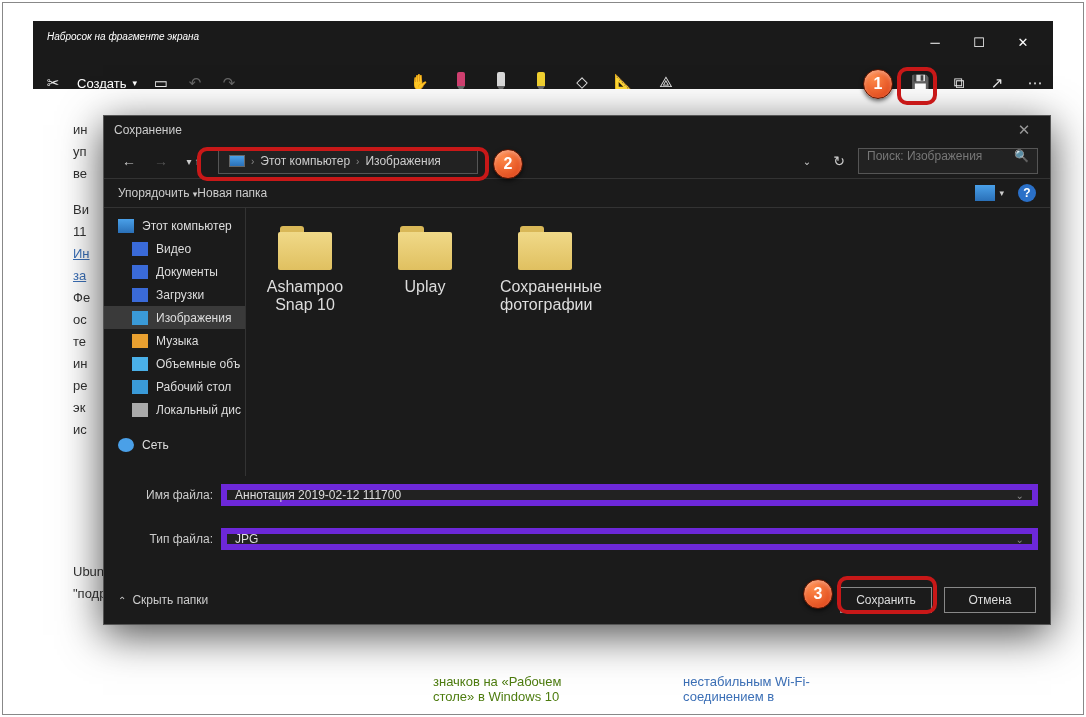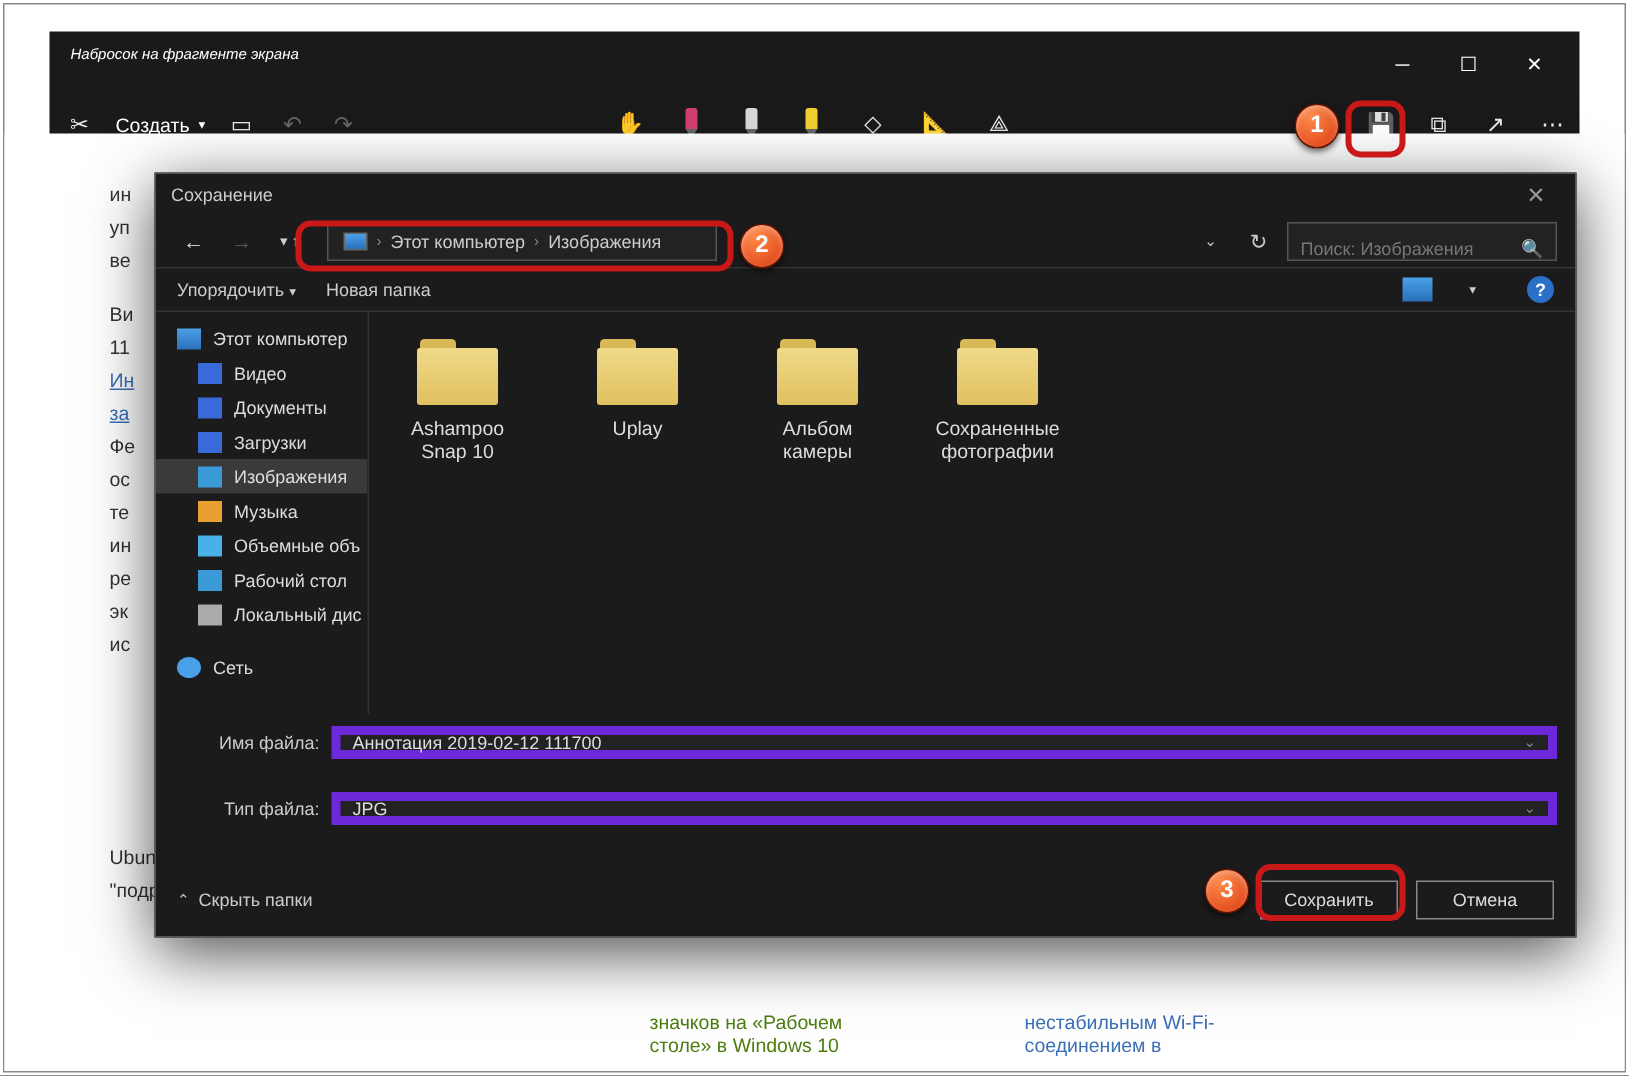--- a/index.html
+++ b/index.html
@@ -36,23 +36,23 @@
 .dlg-hd { height: 28px; display: flex; align-items: center; justify-content: space-between; padding: 0 6px 0 10px; color: #ccc; font-size: 12px; }
 .dlg-x { width: 40px; height: 28px; display: flex; align-items: center; justify-content: center; color: #999; font-size: 15px; }
 
 .dlg-nav { height: 34px; display: flex; align-items: center; padding: 0 12px; gap: 6px; }
 .nav-arrow { width: 26px; height: 26px; display: flex; align-items: center; justify-content: center; color: #ccc; font-size: 14px; }
 .nav-arrow.dis { color: #555; }
 .path-wrap { position: relative; flex: 0 0 auto; margin-left: 6px; }
 .path-box { height: 26px; background: #222; border: 1px solid #555; display: flex; align-items: center; color: #ccc; font-size: 12px; padding: 0 10px; gap: 6px; width: 260px; }
 .pc-mini { width: 16px; height: 12px; background: linear-gradient(#4aa0e8,#2a70b8); border: 1px solid #666; }
 .chev { color: #888; font-size: 10px; }
-.search-box { width: 180px; height: 26px; background: #222; border: 1px solid #555; display: flex; align-items: flex-end; padding: 0 8px; color: #777; font-size: 12px; justify-content: space-between; }
-
-.dlg-bar { height: 30px; border-top: 1px solid #333; border-bottom: 1px solid #333; display: flex; align-items: center; padding: 0 14px; gap: 20px; color: #ccc; font-size: 12px; }
+.search-box { width: 180px; height: 26px; background: #222; border: 1px solid #555; display: flex; align-items: flex-start; padding: 0 8px; color: #777; font-size: 12px; justify-content: space-between; }
+
+.dlg-bar { height: 30px; border-top: 1px solid #333; border-bottom: 1px solid #333; display: flex; align-items: center; padding: 0 14px; color: #ccc; font-size: 12px; }
 .view-icon { margin-left: auto; width: 20px; height: 16px; background: linear-gradient(#4aa0e8,#2a70b8); }
 .help-ico { width: 18px; height: 18px; border-radius: 50%; background: #2a70c8; color: #fff; display: flex; align-items: center; justify-content: center; font-size: 12px; font-weight: bold; margin-left: 14px; }
 
 .dlg-body { flex: 1; display: flex; min-height: 0; }
 .tree { width: 142px; background: #1b1b1b; border-right: 1px solid #333; padding: 6px 0; overflow: hidden; }
 .tree-item { height: 23px; display: flex; align-items: center; padding: 0 8px 0 14px; gap: 8px; color: #ddd; font-size: 12px; white-space: nowrap; overflow: hidden; }
 .tree-item.l2 { padding-left: 28px; }
 .tree-item.sel { background: #3a3a3a; }
 .tico { width: 16px; height: 14px; flex-shrink: 0; }
 .tico.pc { background: linear-gradient(#4aa0e8,#2a70b8); }
@@ -60,21 +60,21 @@
 .tico.doc { background: #3a6ad8; }
 .tico.dl { background: #3a6ad8; }
 .tico.img { background: #3a9ad8; }
 .tico.mus { background: #e8a030; }
 .tico.obj { background: #4ab0e8; }
 .tico.desk { background: #3a9ad8; }
 .tico.drive { background: #aaa; }
 .tico.net { background: #4aa0e8; border-radius: 50%; }
 
 .files { flex: 1; background: #1b1b1b; padding: 14px; display: flex; gap: 30px; align-items: flex-start; }
-.folder-item { width: 90px; text-align: center; color: #ddd; font-size: 13px; }
+.folder-item { width: 90px; text-align: center; color: #ddd; font-size: 16px; }
 .folder-ico { width: 62px; height: 50px; margin: 0 auto 6px; position: relative; }
 .folder-ico::before { content: ""; position: absolute; left: 6px; top: 4px; width: 24px; height: 10px; background: #d9b858; border-radius: 3px 3px 0 0; }
 .folder-ico::after { content: ""; position: absolute; left: 4px; top: 10px; right: 4px; bottom: 2px; background: linear-gradient(#f0d988,#e0c060); border-radius: 2px; }
 
 .dlg-fields { padding: 8px 12px 4px; }
 .fld-row { display: flex; align-items: center; margin-bottom: 22px; }
 .fld-lbl { width: 105px; text-align: right; color: #ccc; font-size: 12px; padding-right: 8px; }
 .fld-inp { flex: 1; height: 22px; background: #222; border: 6px solid #6d28d9; color: #ddd; font-size: 12px; padding: 0 8px; display: flex; align-items: center; justify-content: space-between; }
 .fld-inp .dd { color: #888; font-size: 10px; }
 
@@ -244,24 +244,20 @@
           <div class="folder-item">
             <div class="folder-ico"></div>
             <div>Ashampoo Snap 10</div>
           </div>
           <div class="folder-item">
             <div class="folder-ico"></div>
             <div>Uplay</div>
           </div>
           <div class="folder-item">
             <div class="folder-ico"></div>
-            <div>Альбом камеры</div>
-          </div>
-          <div class="folder-item">
-            <div class="folder-ico"></div>
             <div>Сохраненные фотографии</div>
           </div>
         </div>
     </div>
     <div class="dlg-fields">
       <div class="fld-row">
         <div class="fld-lbl">Имя файла:</div>
         <div class="fld-inp">
           <span>Аннотация 2019-02-12 111700</span>
           <span class="dd">⌄</span>

